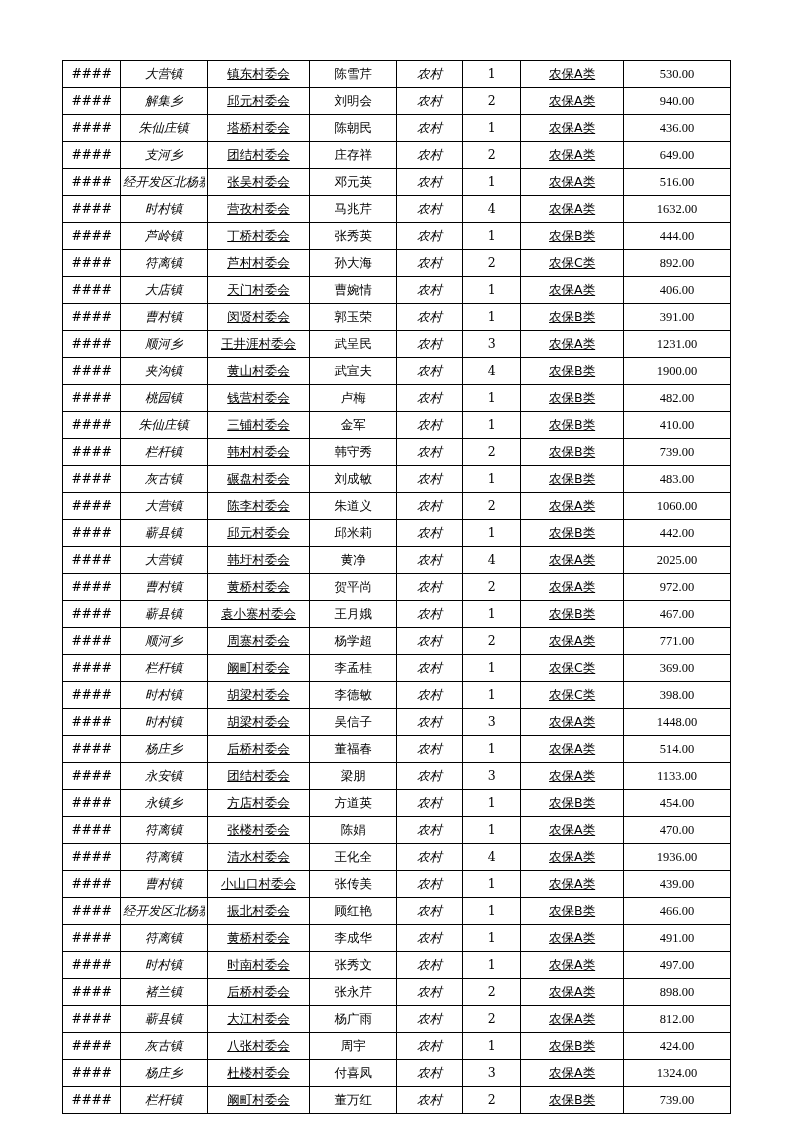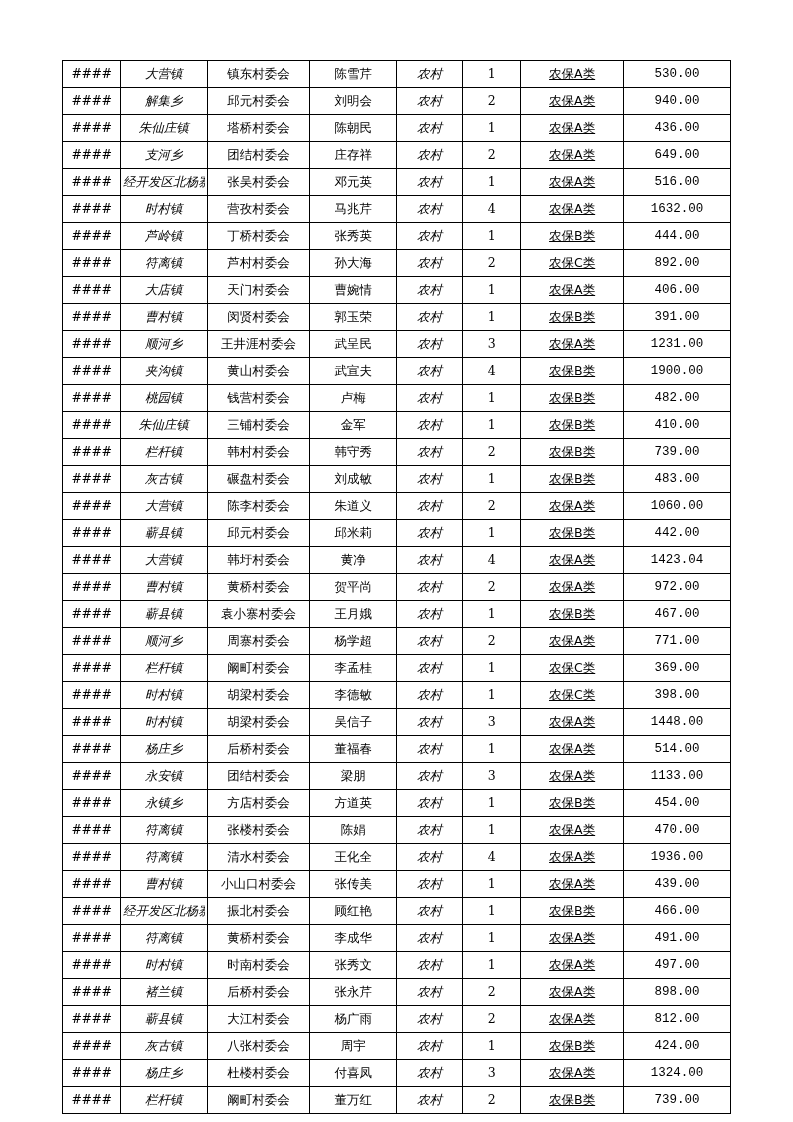--- a/index.html
+++ b/index.html
@@ -32,26 +32,26 @@
     padding: 0 2px;
     text-align: center;
     vertical-align: middle;
     font-size: 12.5px;
     line-height: 24px;
     white-space: nowrap;
     overflow: hidden;
   }
   td.c0 { width: 52px; }
   td.c1 { width: 80px; font-style: italic; }
-  td.c2 { width: 96px; }
+  td.c2 { width: 96px; text-decoration: underline; }
   td.c3 { width: 80px; }
   td.c4 { width: 60px; font-style: italic; }
   td.c5 { width: 52px; }
   td.c6 { width: 96px; text-decoration: underline; }
-  td.c7 { width: 100px; font-family: Liberation Mono, monospace; font-size: 12.5px; }
+  td.c7 { width: 100px; font-family: Liberation Serif, serif; font-size: 12.5px; }
   td.num  { font-family: "DejaVu Serif", "Liberation Serif", serif; }
   td.hash { font-family: "DejaVu Serif", "Liberation Serif", serif; letter-spacing: -0.5px; }
   .clip { display: block; overflow: hidden; text-overflow: clip; white-space: nowrap; }
 </style>
 </head>
 <body>
 
 <div class="page">
   <table class="sheet">
     <tbody id="tbody">
@@ -539,21 +539,21 @@
           <td class="c4">
             <span class="clip">农村</span>
           </td>
           <td class="c5 num">
             <span class="clip">4</span>
           </td>
           <td class="c6">
             <span class="clip">农保A类</span>
           </td>
           <td class="c7">
-            <span class="clip">1423.04</span>
+            <span class="clip">2025.00</span>
           </td>
         </tr>
         <tr>
           <td class="c0 hash">
             <span class="clip">####</span>
           </td>
           <td class="c1">
             <span class="clip">曹村镇</span>
           </td>
           <td class="c2">

